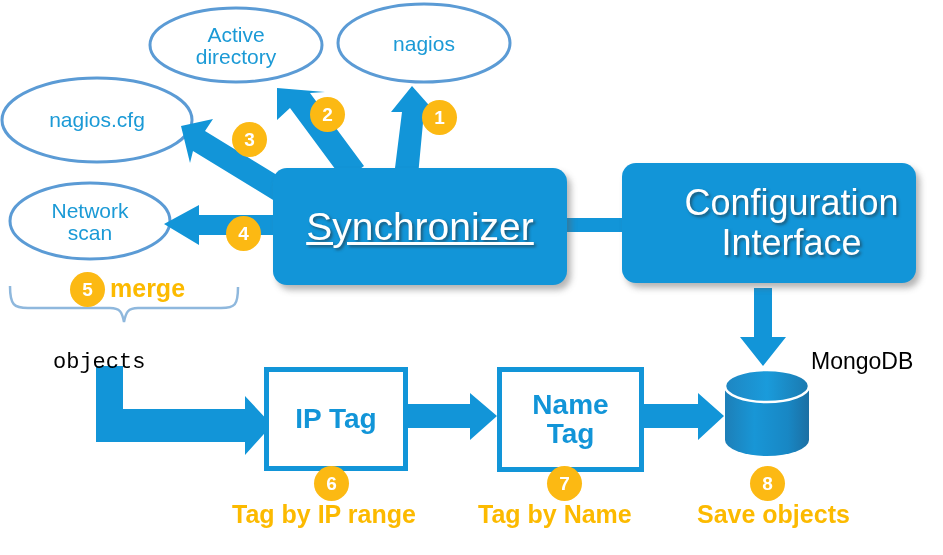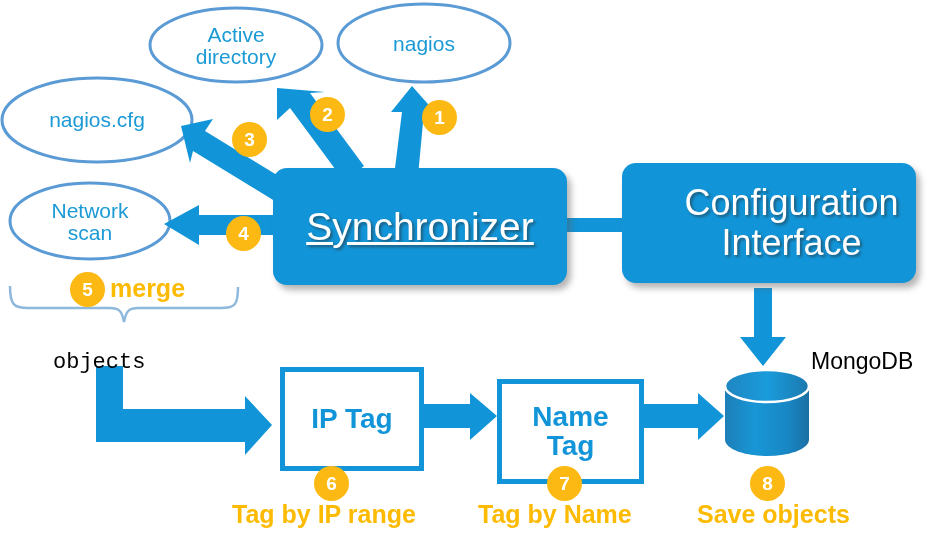--- a/index.html
+++ b/index.html
@@ -134,25 +134,25 @@
   </div>
 
   <div class="blue-box" style="left:273px;top:168px;width:294px;height:117px;text-decoration:underline;">
     <span class="txt" style="font-size:39px;">Synchronizer</span>
   </div>
 
   <div class="blue-box" style="left:622px;top:163px;width:294px;height:120px;">
     <span class="txt" style="font-size:36px;line-height:1.1;margin-left:45px;">Configuration<br>Interface</span>
   </div>
 
-  <div class="tag-box" style="left:280px;top:367px;width:134px;height:94px;">
+  <div class="tag-box" style="left:264px;top:367px;width:134px;height:94px;">
     <span style="font-size:28px;">IP Tag</span>
   </div>
 
-  <div class="tag-box" style="left:497px;top:367px;width:137px;height:95px;margin-top:12px;">
+  <div class="tag-box" style="left:497px;top:367px;width:137px;height:95px;">
     <span style="font-size:28px;">Name<br>Tag</span>
   </div>
 
   <div class="badge" style="left:422px;top:100px;">
     <span>1</span>
   </div>
   <div class="badge" style="left:310px;top:97px;">
     <span>2</span>
   </div>
   <div class="badge" style="left:232px;top:122px;">

